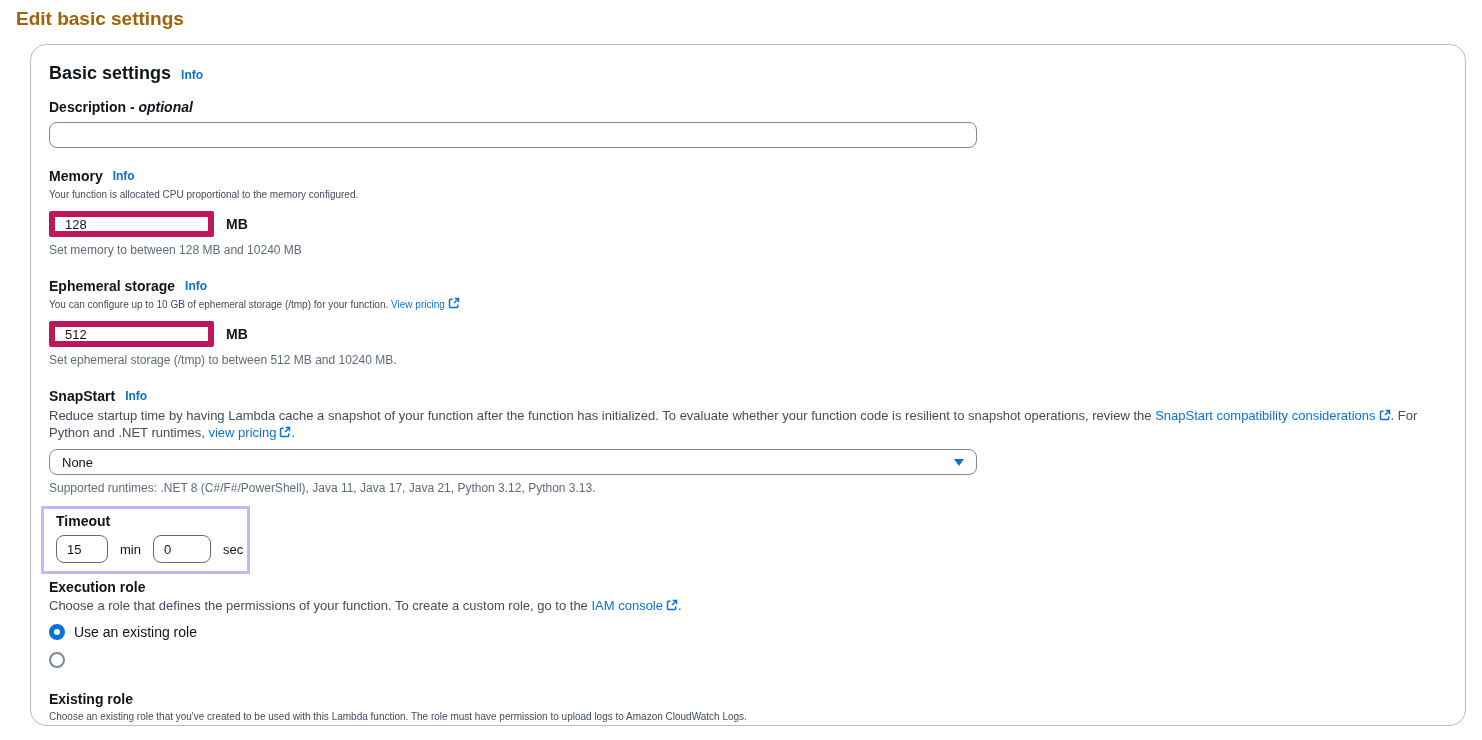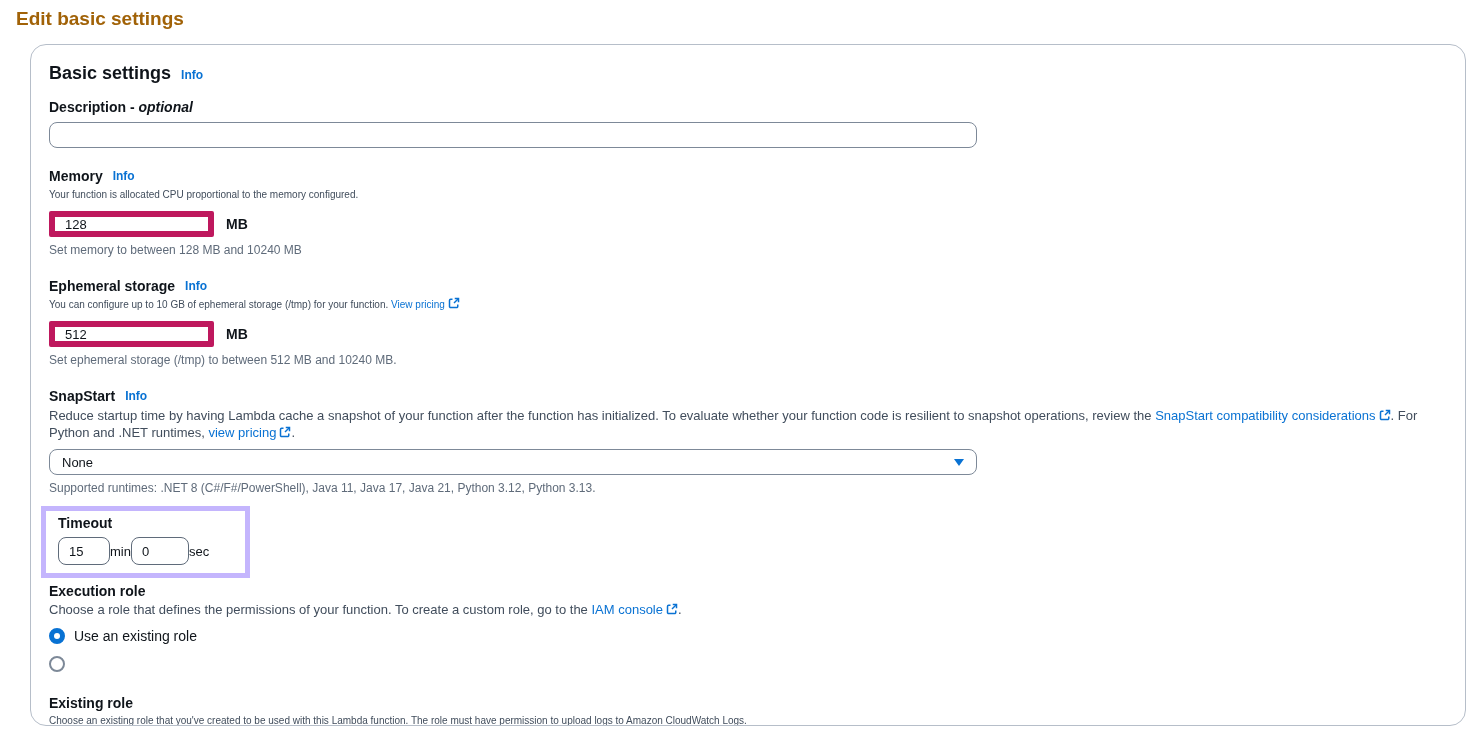--- a/index.html
+++ b/index.html
@@ -87,39 +87,39 @@
     font-size: 13px;
     cursor: pointer;
   }
   .caret {
     width: 0; height: 0;
     border-left: 5px solid transparent;
     border-right: 5px solid transparent;
     border-top: 7px solid #0972d3;
   }
   .highlight-box {
-    border: 5px solid #c4b5fd;
+    border: 3px solid #c4b5fd;
     width: 209px;
     margin: 10px 0 4px -8px;
     padding: 3px 10px 8px 12px;
   }
   .timeout-row { display: flex; align-items: center; margin-top: 5px; }
   .timeout-input {
     height: 26px;
     border: 1px solid #5f6b7a;
     border-radius: 8px;
     padding: 13px 10px;
     font-size: 13px;
     font-family: "Liberation Sans", sans-serif;
     color: #0f141a;
     outline: none;
     width: 52px;
   }
   .timeout-input.sec { width: 58px; }
-  .timeout-unit { font-size: 13px; color: #0f141a; margin: 0 0; }
+  .timeout-unit { font-size: 13px; color: #0f141a; margin: 0 12px; }
   .radio-row { display: flex; align-items: center; gap: 9px; margin-top: 8px; min-height: 20px; }
   .radio-label { font-size: 14px; color: #0f141a; cursor: pointer; }
   .radio-outer {
     width: 16px; height: 16px; border-radius: 50%;
     border: 2px solid #7d8998; background: #fff;
     flex: 0 0 auto; cursor: pointer;
     display: flex; align-items: center; justify-content: center;
   }
   .radio-outer.checked {
     border: 2px solid #0972d3; background: #0972d3;

